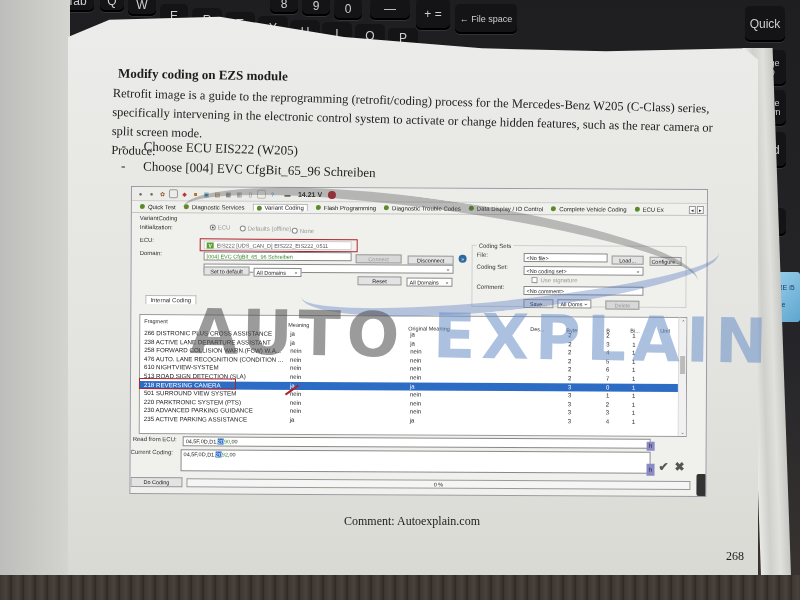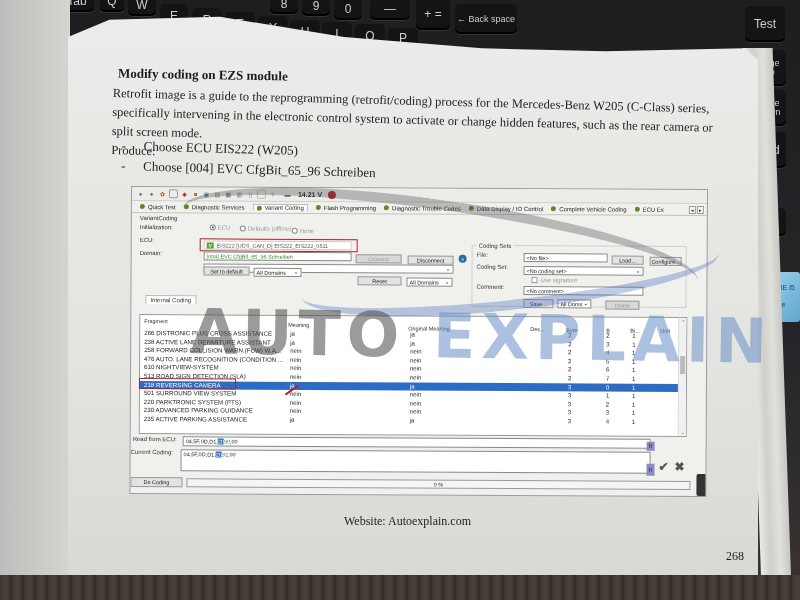--- a/index.html
+++ b/index.html
@@ -176,22 +176,22 @@
     <div class="key" style="left: 258px; top: 16px; width: 30px; height: 24px;">Y</div>
     <div class="key" style="left: 290px; top: 20px; width: 30px; height: 24px;">U</div>
     <div class="key" style="left: 322px; top: 22px; width: 30px; height: 24px;">I</div>
     <div class="key" style="left: 355px; top: 24px; width: 30px; height: 24px;">O</div>
     <div class="key" style="left: 388px; top: 28px; width: 30px; height: 20px;">P</div>
     <div class="key" style="left: 270px; top: -6px; width: 28px; height: 20px;">8</div>
     <div class="key" style="left: 302px; top: -4px; width: 28px; height: 20px;">9</div>
     <div class="key" style="left: 334px; top: -2px; width: 28px; height: 22px;">0</div>
     <div class="key" style="left: 370px; top: -2px; width: 40px; height: 22px;">—</div>
     <div class="key" style="left: 416px; top: -2px; width: 34px; height: 32px;">+ =</div>
-    <div class="key small" style="left: 455px; top: 4px; width: 62px; height: 30px;">← Back space</div>
-    <div class="key" style="left: 745px; top: 6px; width: 40px; height: 36px;">Test</div>
+    <div class="key small" style="left: 455px; top: 4px; width: 62px; height: 30px;">← File space</div>
+    <div class="key" style="left: 745px; top: 6px; width: 40px; height: 36px;">Quick</div>
     <div class="key small" style="left: 752px; top: 50px; width: 34px; height: 36px;">Page Up</div>
     <div class="key small" style="left: 752px; top: 90px; width: 34px; height: 36px;">Page Down</div>
     <div class="key" style="left: 752px; top: 132px; width: 34px; height: 36px;">End</div>
     <div class="key" style="left: 752px; top: 208px; width: 34px; height: 28px;">→</div>
   </div>
 <div class="intel-badge">
   <div>intel</div>
   <div>CORE i5</div>
   <div>vPro</div>
   <div>inside</div>
@@ -439,14 +439,14 @@
 
 <div class="arrow-mark"></div>
 
 <div class="swoosh"></div>
 <div class="swoosh2"></div>
 <div class="watermark">
   <span class="wm-a">AUTO</span>
   <span class="wm-b">EXPLAIN</span>
 </div>
 
-<div class="doc-footer">Website: Autoexplain.com</div>
+<div class="doc-footer">Comment: Autoexplain.com</div>
 <div class="page-number">268</div>
 
 </body></html>

